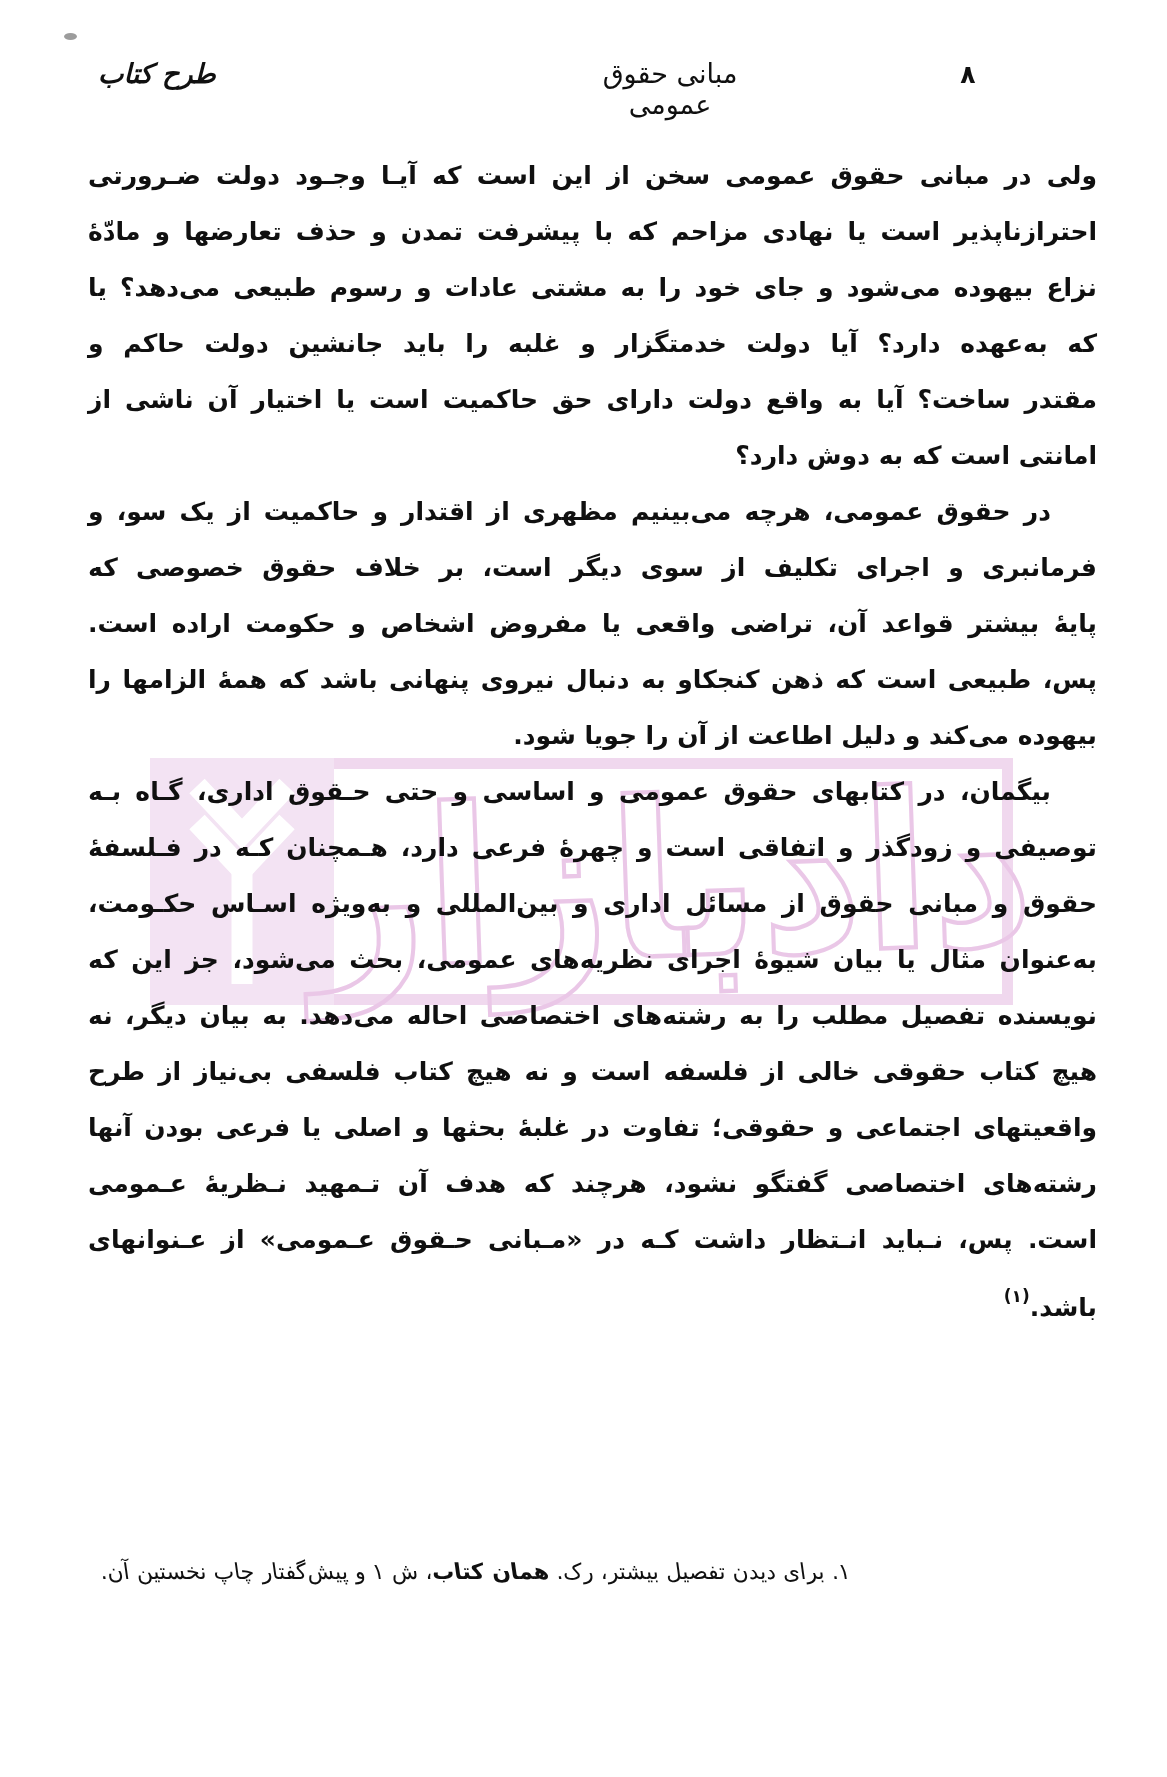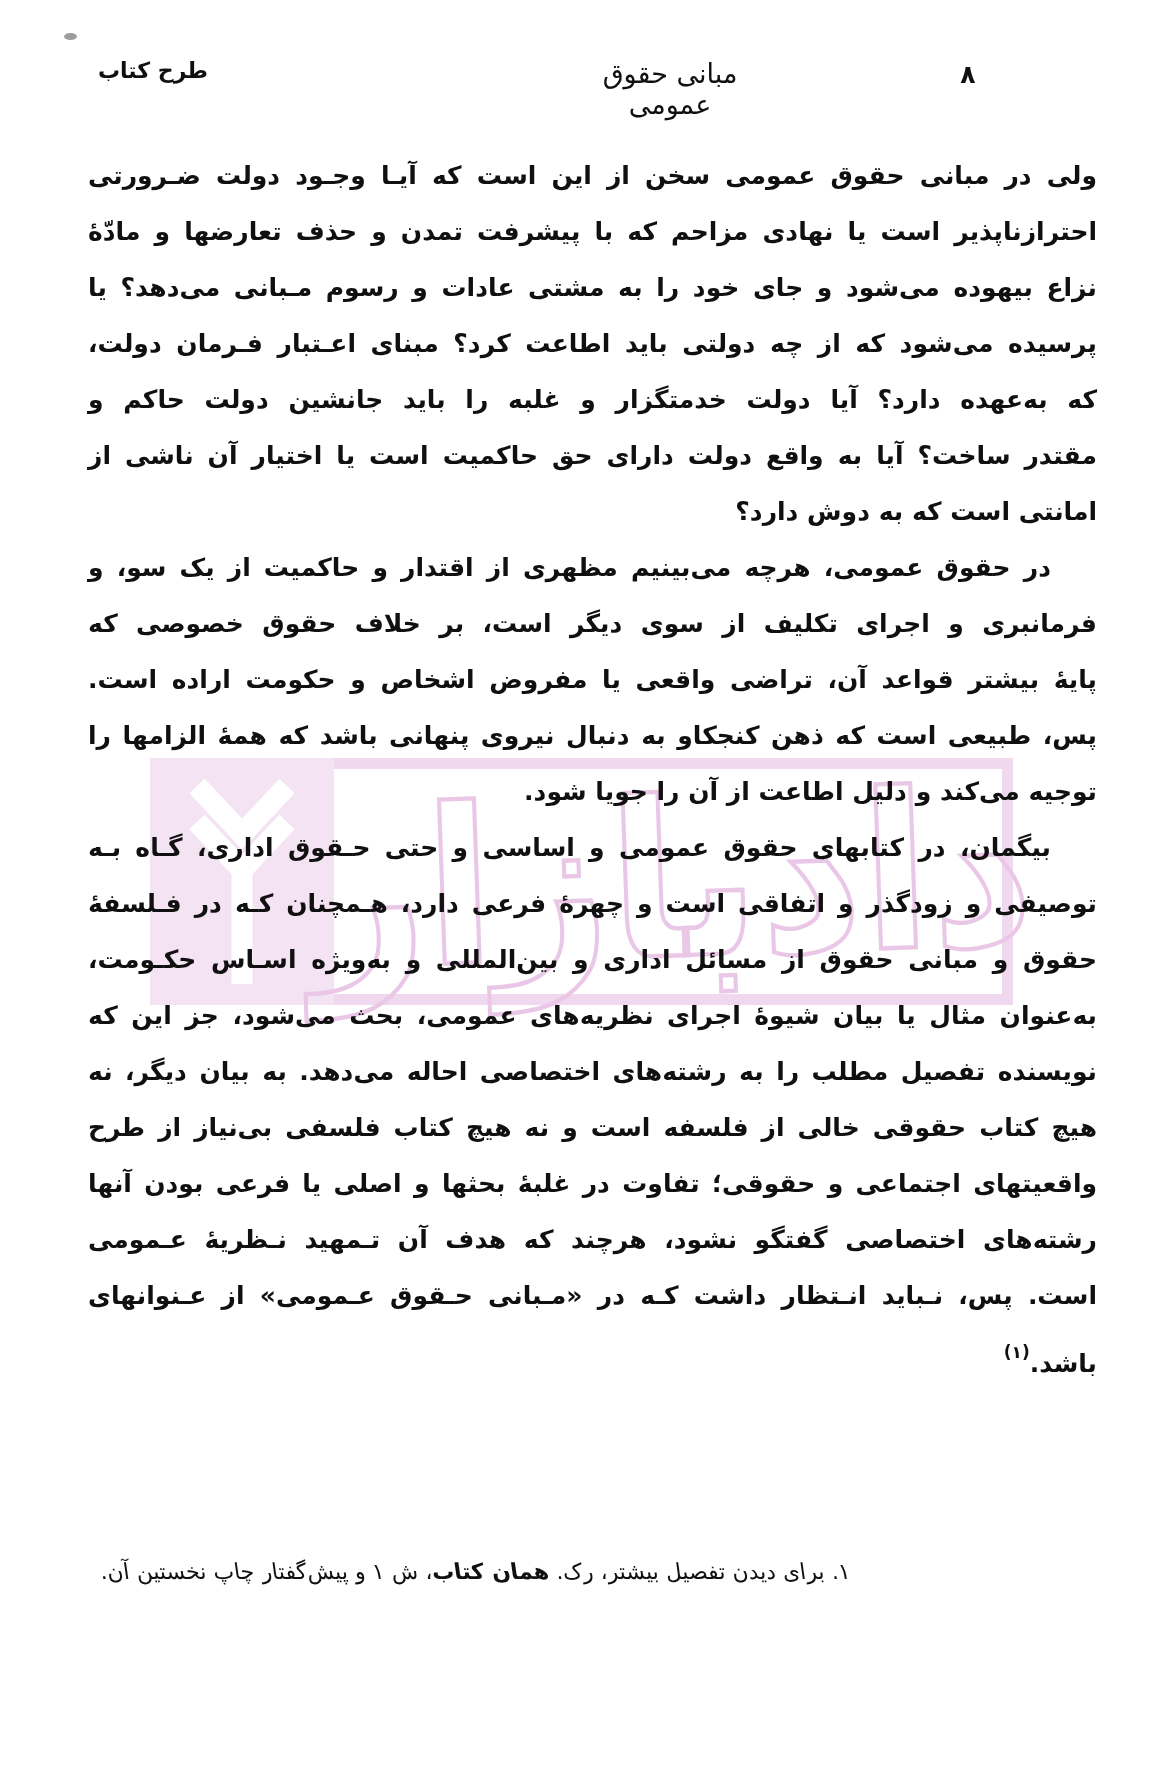--- a/index.html
+++ b/index.html
@@ -6,21 +6,21 @@
   body {
     width:1167px; height:1777px;
     background:#ffffff;
     position:relative;
     overflow:hidden;
     font-family:"DejaVu Sans", sans-serif;
     direction:rtl;
     color:#101010;
   }
   
-  .hdr-left   { position:absolute; left:98px;  top:58px; font-size:22px; font-weight:bold; }
+  .hdr-left   { position:absolute; left:98px;  top:58px; font-size:27px; font-weight:bold;font-style:italic; }
   .hdr-center { position:absolute; left:560px; top:58px; width:220px; text-align:center;
                 font-size:27px; font-weight:normal; }
   .hdr-page   { position:absolute; left:948px; top:60px; width:40px; text-align:center;
                 font-size:25px; font-weight:bold; }
   
   .speck { position:absolute; left:64px; top:33px; width:13px; height:7px;
            background:#4a4a4a; border-radius:50%; opacity:.55; }
   
   .wm        { position:absolute; left:0; top:0; z-index:0; }
   .wm-frame  { position:absolute; left:150px; top:758px; width:863px; height:247px;
@@ -67,30 +67,29 @@
         <path d="M20 6 L50 38 L80 6"></path>
       </g>
     </svg>
   </div>
   <div class="wm-text">دادبازار</div>
 </div>
 
 <div class="body-text">
   <div class="line">ولی در مبانی حقوق عمومی سخن از این است که آیـا وجـود دولت ضـرورتی</div>
   <div class="line">احترازناپذیر است یا نهادی مزاحم که با پیشرفت تمدن و حذف تعارضها و مادّهٔ</div>
-  <div class="line">نزاع بیهوده می‌شود و جای خود را به مشتی عادات و رسوم مـبانی می‌دهد؟ یا</div>
-  <div class="line">پرسیده می‌شود که از چه دولتی باید اطاعت کرد؟ مبنای اعـتبار فـرمان دولت،</div>
+  <div class="line">نزاع بیهوده می‌شود و جای خود را به مشتی عادات و رسوم طبیعی می‌دهد؟ یا</div>
   <div class="line">که به‌عهده دارد؟ آیا دولت خدمتگزار و غلبه را باید جانشین دولت حاکم و</div>
   <div class="line">مقتدر ساخت؟ آیا به واقع دولت دارای حق حاکمیت است یا اختیار آن ناشی از</div>
   <div class="line end">امانتی است که به دوش دارد؟</div>
   <div class="line indent">در حقوق عمومی، هرچه می‌بینیم مظهری از اقتدار و حاکمیت از یک سو، و</div>
   <div class="line">فرمانبری و اجرای تکلیف از سوی دیگر است، بر خلاف حقوق خصوصی که</div>
   <div class="line">پایهٔ بیشتر قواعد آن، تراضی واقعی یا مفروض اشخاص و حکومت اراده است.</div>
   <div class="line">پس، طبیعی است که ذهن کنجکاو به دنبال نیروی پنهانی باشد که همهٔ الزامها را</div>
-  <div class="line end">توجیه می‌کند و دلیل اطاعت از آن را جویا شود.</div>
+  <div class="line end">بیهوده می‌کند و دلیل اطاعت از آن را جویا شود.</div>
   <div class="line indent">بیگمان، در کتابهای حقوق عمومی و اساسی و حتی حـقوق اداری، گـاه بـه</div>
   <div class="line">توصیفی و زودگذر و اتفاقی است و چهرهٔ فرعی دارد، هـمچنان کـه در فـلسفهٔ</div>
   <div class="line">حقوق و مبانی حقوق از مسائل اداری و بین‌المللی و به‌ویژه اسـاس حکـومت،</div>
   <div class="line">به‌عنوان مثال یا بیان شیوهٔ اجرای نظریه‌های عمومی، بحث می‌شود، جز این که</div>
   <div class="line">نویسنده تفصیل مطلب را به رشته‌های اختصاصی احاله می‌دهد. به بیان دیگر، نه</div>
   <div class="line">هیچ کتاب حقوقی خالی از فلسفه است و نه هیچ کتاب فلسفی بی‌نیاز از طرح</div>
   <div class="line">واقعیتهای اجتماعی و حقوقی؛ تفاوت در غلبهٔ بحثها و اصلی یا فرعی بودن آنها</div>
   <div class="line">رشته‌های اختصاصی گفتگو نشود، هرچند که هدف آن تـمهید نـظریهٔ عـمومی</div>
   <div class="line">است. پس، نـباید انـتظار داشت کـه در «مـبانی حـقوق عـمومی» از عـنوانهای</div>
   <div class="line end">

